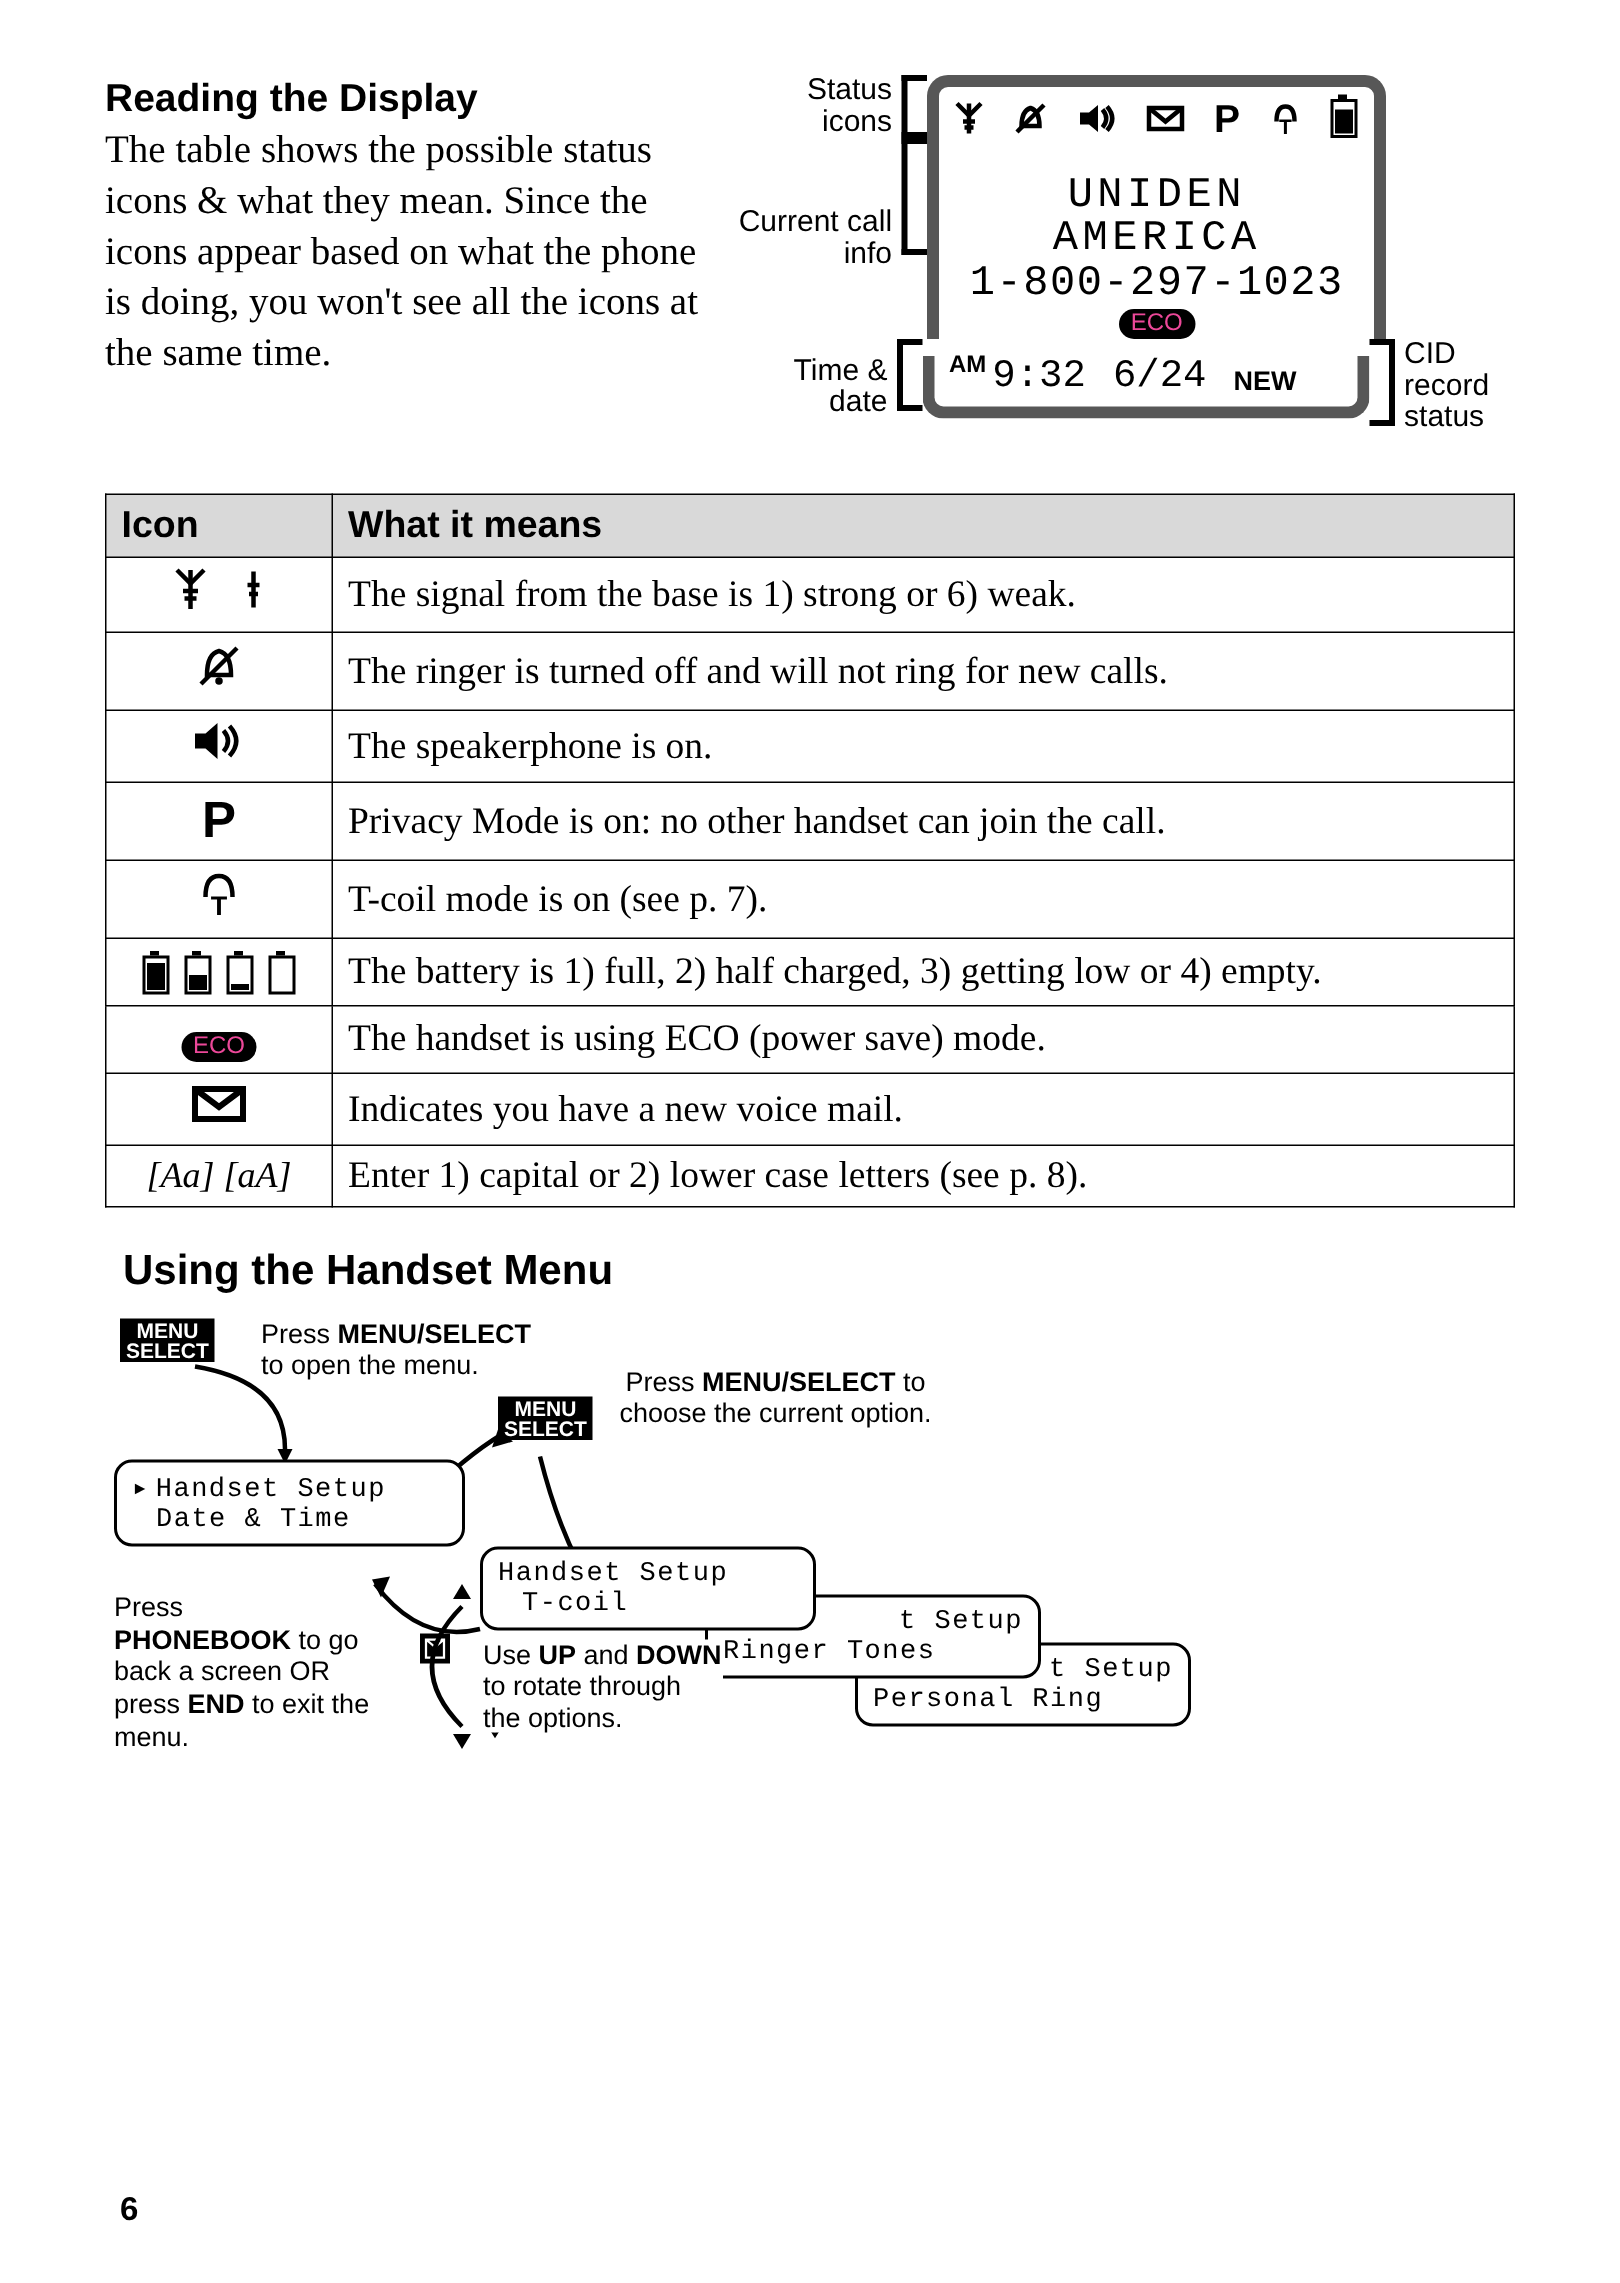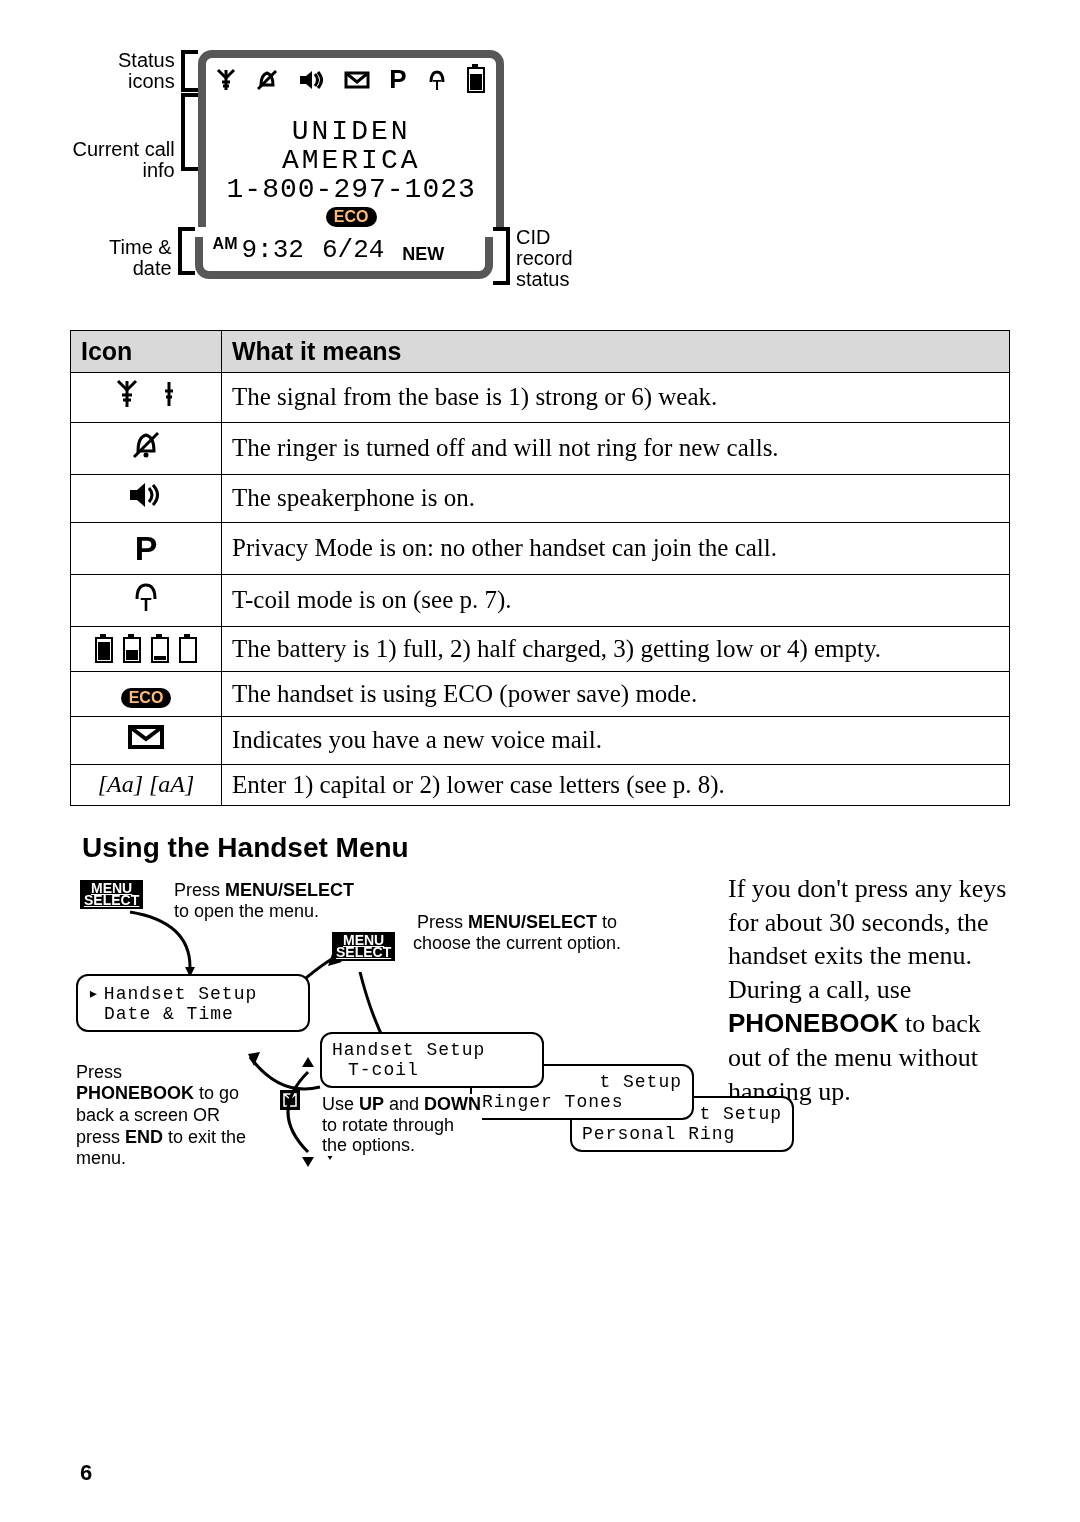--- a/index.html
+++ b/index.html
@@ -9,40 +9,40 @@
   h3.run-in{font-family:Arial,Helvetica,sans-serif;font-weight:700;font-size:26px;margin:0 0 2px 0;}
   .intro p{font-size:26px;line-height:1.3;margin:0;max-width:400px;}
   .display-diagram{flex:0 0 auto;width:520px;}
   .dd-row{display:flex;align-items:center;position:relative;}
   .dd-label{font-family:Arial,Helvetica,sans-serif;font-size:20px;text-align:right;width:110px;line-height:1.05;margin-right:6px;}
   .dd-rlabel{font-family:Arial,Helvetica,sans-serif;font-size:20px;text-align:left;width:80px;line-height:1.05;margin-left:6px;}
   .screen{border:8px solid #575757;border-radius:14px;padding:8px 10px 6px 10px;width:320px;box-sizing:border-box;background:#fff;}
   .status-icons{display:flex;justify-content:space-between;font-family:Arial,Helvetica,sans-serif;font-weight:700;font-size:24px;line-height:1;}
   .call-info{font-family:"Courier New",monospace;text-align:center;font-size:28px;letter-spacing:1px;line-height:1.05;margin-top:2px;}
   .call-info .name{letter-spacing:3px;margin-top:24px;}
-  .eco-badge{display:inline-block;background:#000;color:#fdba74;border-radius:10px;padding:0 8px;font-family:Arial,Helvetica,sans-serif;font-weight:700;font-size:16px;line-height:20px;}
+  .eco-badge{display:inline-block;background:#000;color:#ec4899;border-radius:10px;padding:0 8px;font-family:Arial,Helvetica,sans-serif;font-weight:400;font-size:16px;line-height:20px;}
   .eco-wrap{text-align:center;margin-top:2px;}
   .td-row{display:flex;align-items:flex-end;font-family:"Courier New",monospace;font-size:26px;gap:18px;margin-top:-2px;}
   .td-row .am{font-size:16px;font-family:Arial,Helvetica,sans-serif;font-weight:700;align-self:flex-start;margin-right:-14px;}
   .td-row .new{font-family:Arial,Helvetica,sans-serif;font-weight:700;font-size:18px;}
   .bracket{width:14px;border-top:4px solid #000;border-bottom:4px solid #000;align-self:stretch;}
   .bracket-l{border-left:4px solid #000;}
   .bracket-r{border-right:4px solid #000;}
   table.icon-table{width:100%;border-collapse:collapse;margin-top:40px;}
   table.icon-table th, table.icon-table td{border:1.5px solid #000;padding:6px 10px;font-size:25px;vertical-align:middle;}
   table.icon-table th{background:#d9d9d9;font-family:Arial,Helvetica,sans-serif;font-weight:700;text-align:left;}
   table.icon-table td.icon-cell{font-family:Arial,Helvetica,sans-serif;font-weight:700;font-size:28px;text-align:center;width:130px;}
   table.icon-table td.desc{font-family:"Times New Roman",serif;}
   h2.section{font-family:Arial,Helvetica,sans-serif;font-weight:700;font-size:28px;margin:26px 0 8px 12px;}
   .menu-area{display:flex;gap:18px;align-items:flex-start;}
   .menu-diagram{flex:0 0 640px;height:340px;position:relative;font-family:Arial,Helvetica,sans-serif;}
   .menu-text{flex:1;font-size:26px;line-height:1.3;font-family:"Times New Roman",serif;}
   .menu-text .phonebook{font-family:Arial,Helvetica,sans-serif;font-weight:700;}
   .ms-btn{background:#000;color:#fff;font-family:Arial,Helvetica,sans-serif;font-weight:700;font-size:14px;line-height:0.9;text-align:center;padding:2px 4px;display:inline-block;white-space:pre-line;}
-  .ms-btn .und{text-decoration:underline;text-align:center;}
+  .ms-btn .und{text-align:center;}
   .mini-screen{border:2px solid #000;border-radius:12px;background:#fff;padding:6px 10px;font-family:"Courier New",monospace;font-size:18px;letter-spacing:1px;box-shadow:0 0 0 #000;}
   .mini-screen .sel::before{content:"▸";margin-right:4px;}
   .caption{font-size:18px;line-height:1.15;text-align:center;}
   .caption b, .caption .b{font-weight:700;}
   .abs{position:absolute;}
   .arrow{stroke:#000;stroke-width:3;fill:none;}
   .arrowhead{fill:#000;}
   .small-note{font-size:18px;line-height:1.2;}
   .page-num{position:absolute;bottom:36px;left:80px;font-family:Arial,Helvetica,sans-serif;font-weight:700;font-size:22px;}
   .batt{display:inline-block;width:14px;height:22px;border:2px solid #000;position:relative;margin:0 1px;vertical-align:middle;}
@@ -50,20 +50,24 @@
   .batt .fill{position:absolute;left:1px;right:1px;bottom:1px;background:#000;}
   .italic{font-style:italic;}
   .speaker-svg,.bell-svg,.antenna-svg,.env-svg,.tcoil-svg,.batt-svg{vertical-align:middle}
 </style>
 </head>
 <body>
 
 <div class="page">
 
   <div class="top-row">
+    <div class="intro">
+      <h3 class="run-in">Reading the Display</h3>
+      <p>The table shows the possible status icons &amp; what they mean. Since the icons appear based on what the phone is doing, you won't see all the icons at the same time.</p>
+    </div>
 
     <div class="display-diagram">
 
       <div class="dd-row">
         <div class="dd-label">Status icons</div>
         <div class="bracket bracket-l" style="height:34px"></div>
         <div class="screen" style="border-bottom:none;border-bottom-left-radius:0;border-bottom-right-radius:0;padding-bottom:0">
           <div class="status-icons">
             <span><svg class="antenna-svg" width="20" height="24">
                   <polyline class="arrow" points="2,2 10,10 18,2"></polyline>
@@ -275,20 +279,16 @@
         <span>Press </span><br>
         <b>PHONEBOOK</b><span> to go back a screen OR press </span><b>END</b><span> to exit the menu.</span>
       </div>
 
       <div class="abs caption" style="left:252px;top:222px;width:160px;text-align:left;z-index:5;background:#fff">
         <span>Use </span><b>UP</b><span> and </span><b>DOWN</b><span> to rotate through the options.</span>
       </div>
 
     </div>
 
-    <div class="menu-text">
-      <span>If you don't press any keys for about 30 seconds, the handset exits the menu.</span><br>
-      <span>During a call, use </span><span class="phonebook">PHONEBOOK</span><span> to back out of the menu without hanging up.</span>
-    </div>
   </div>
 
   <div class="page-num">6</div>
 </div>
 
 </body></html>

